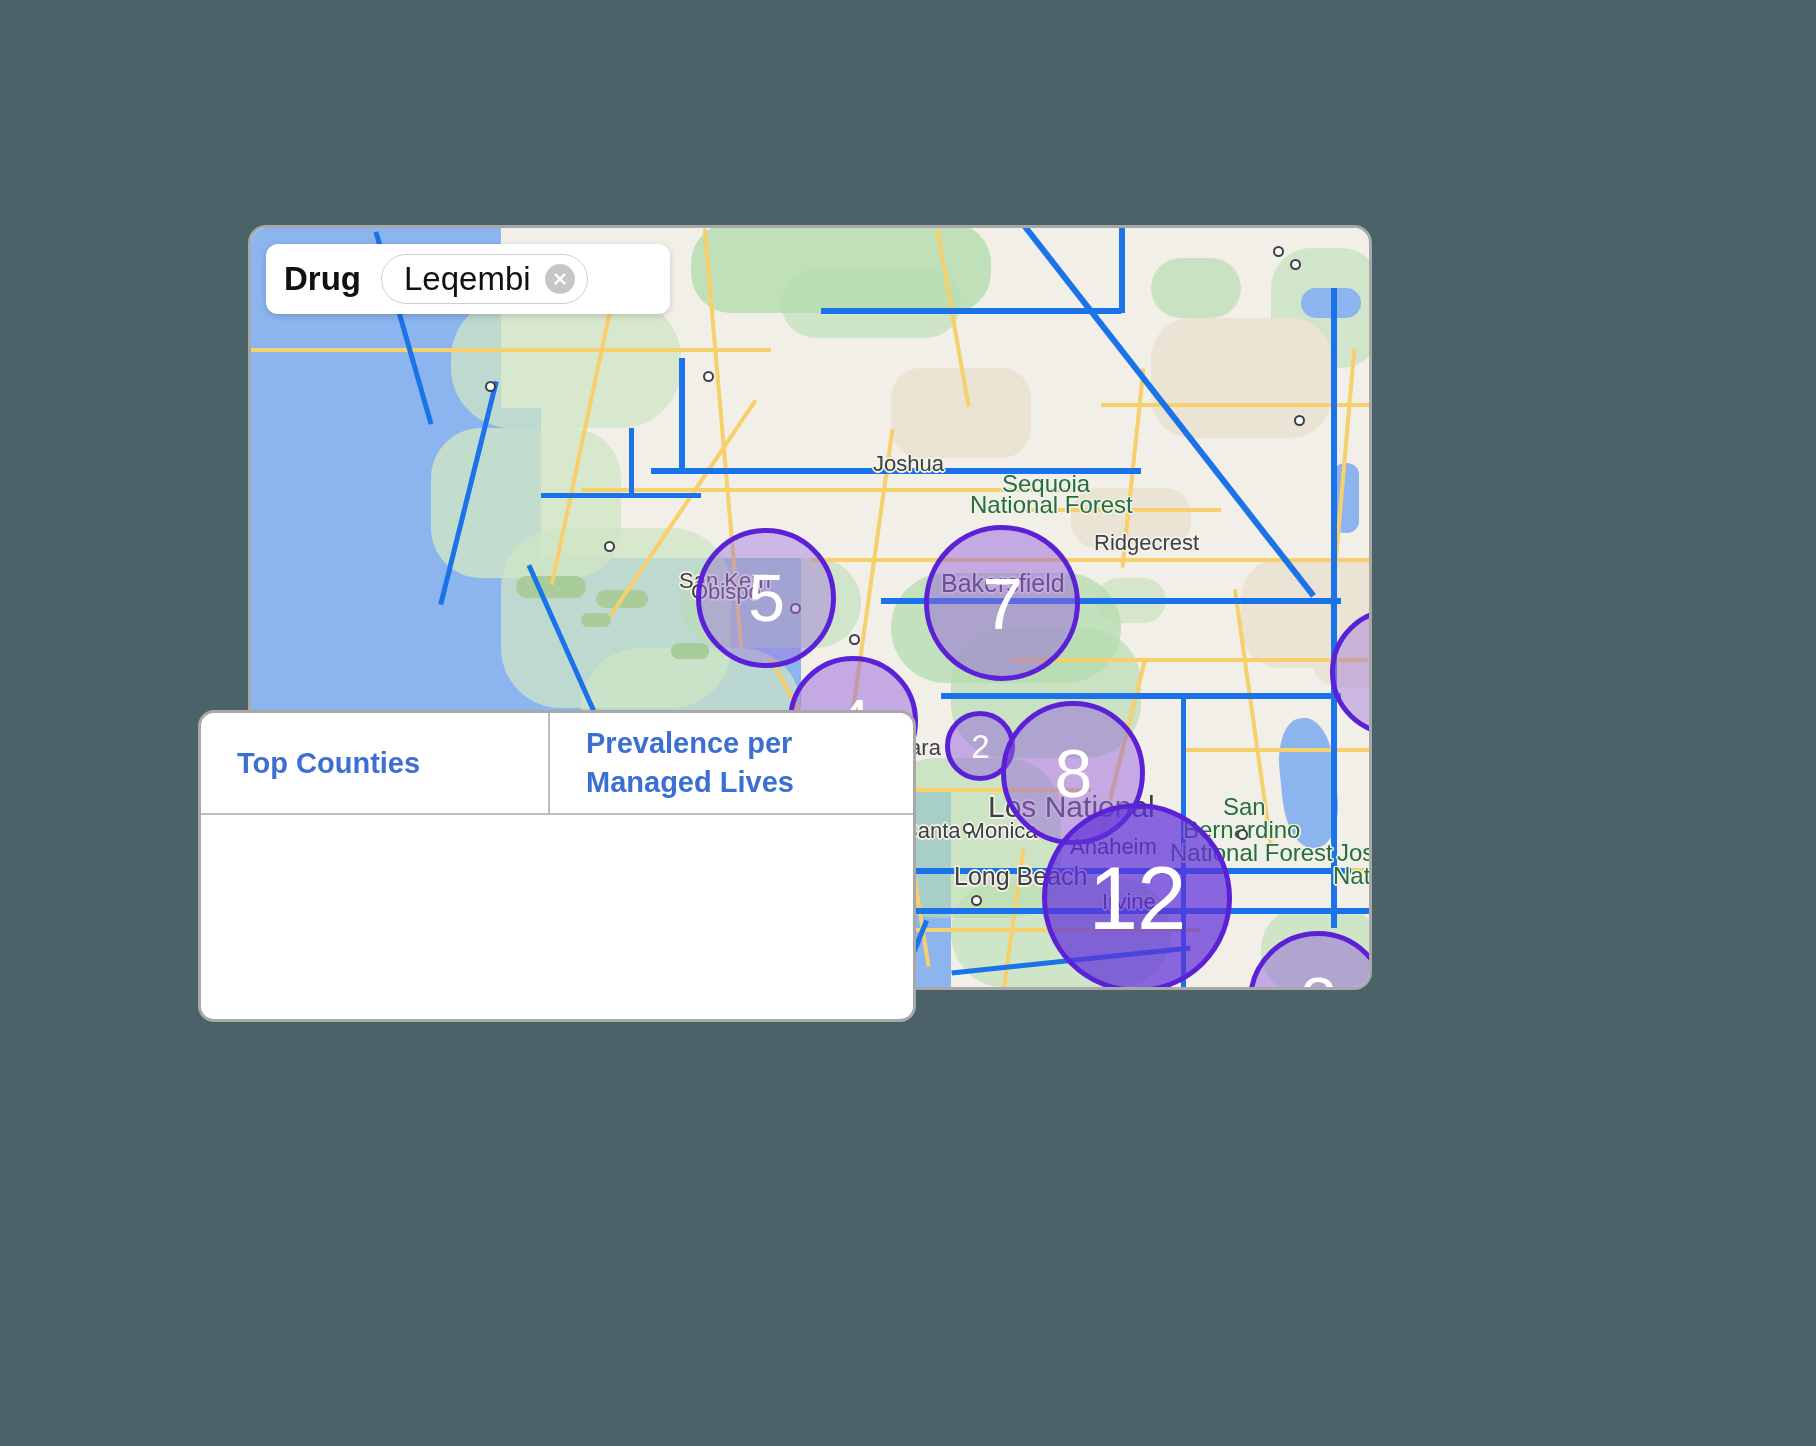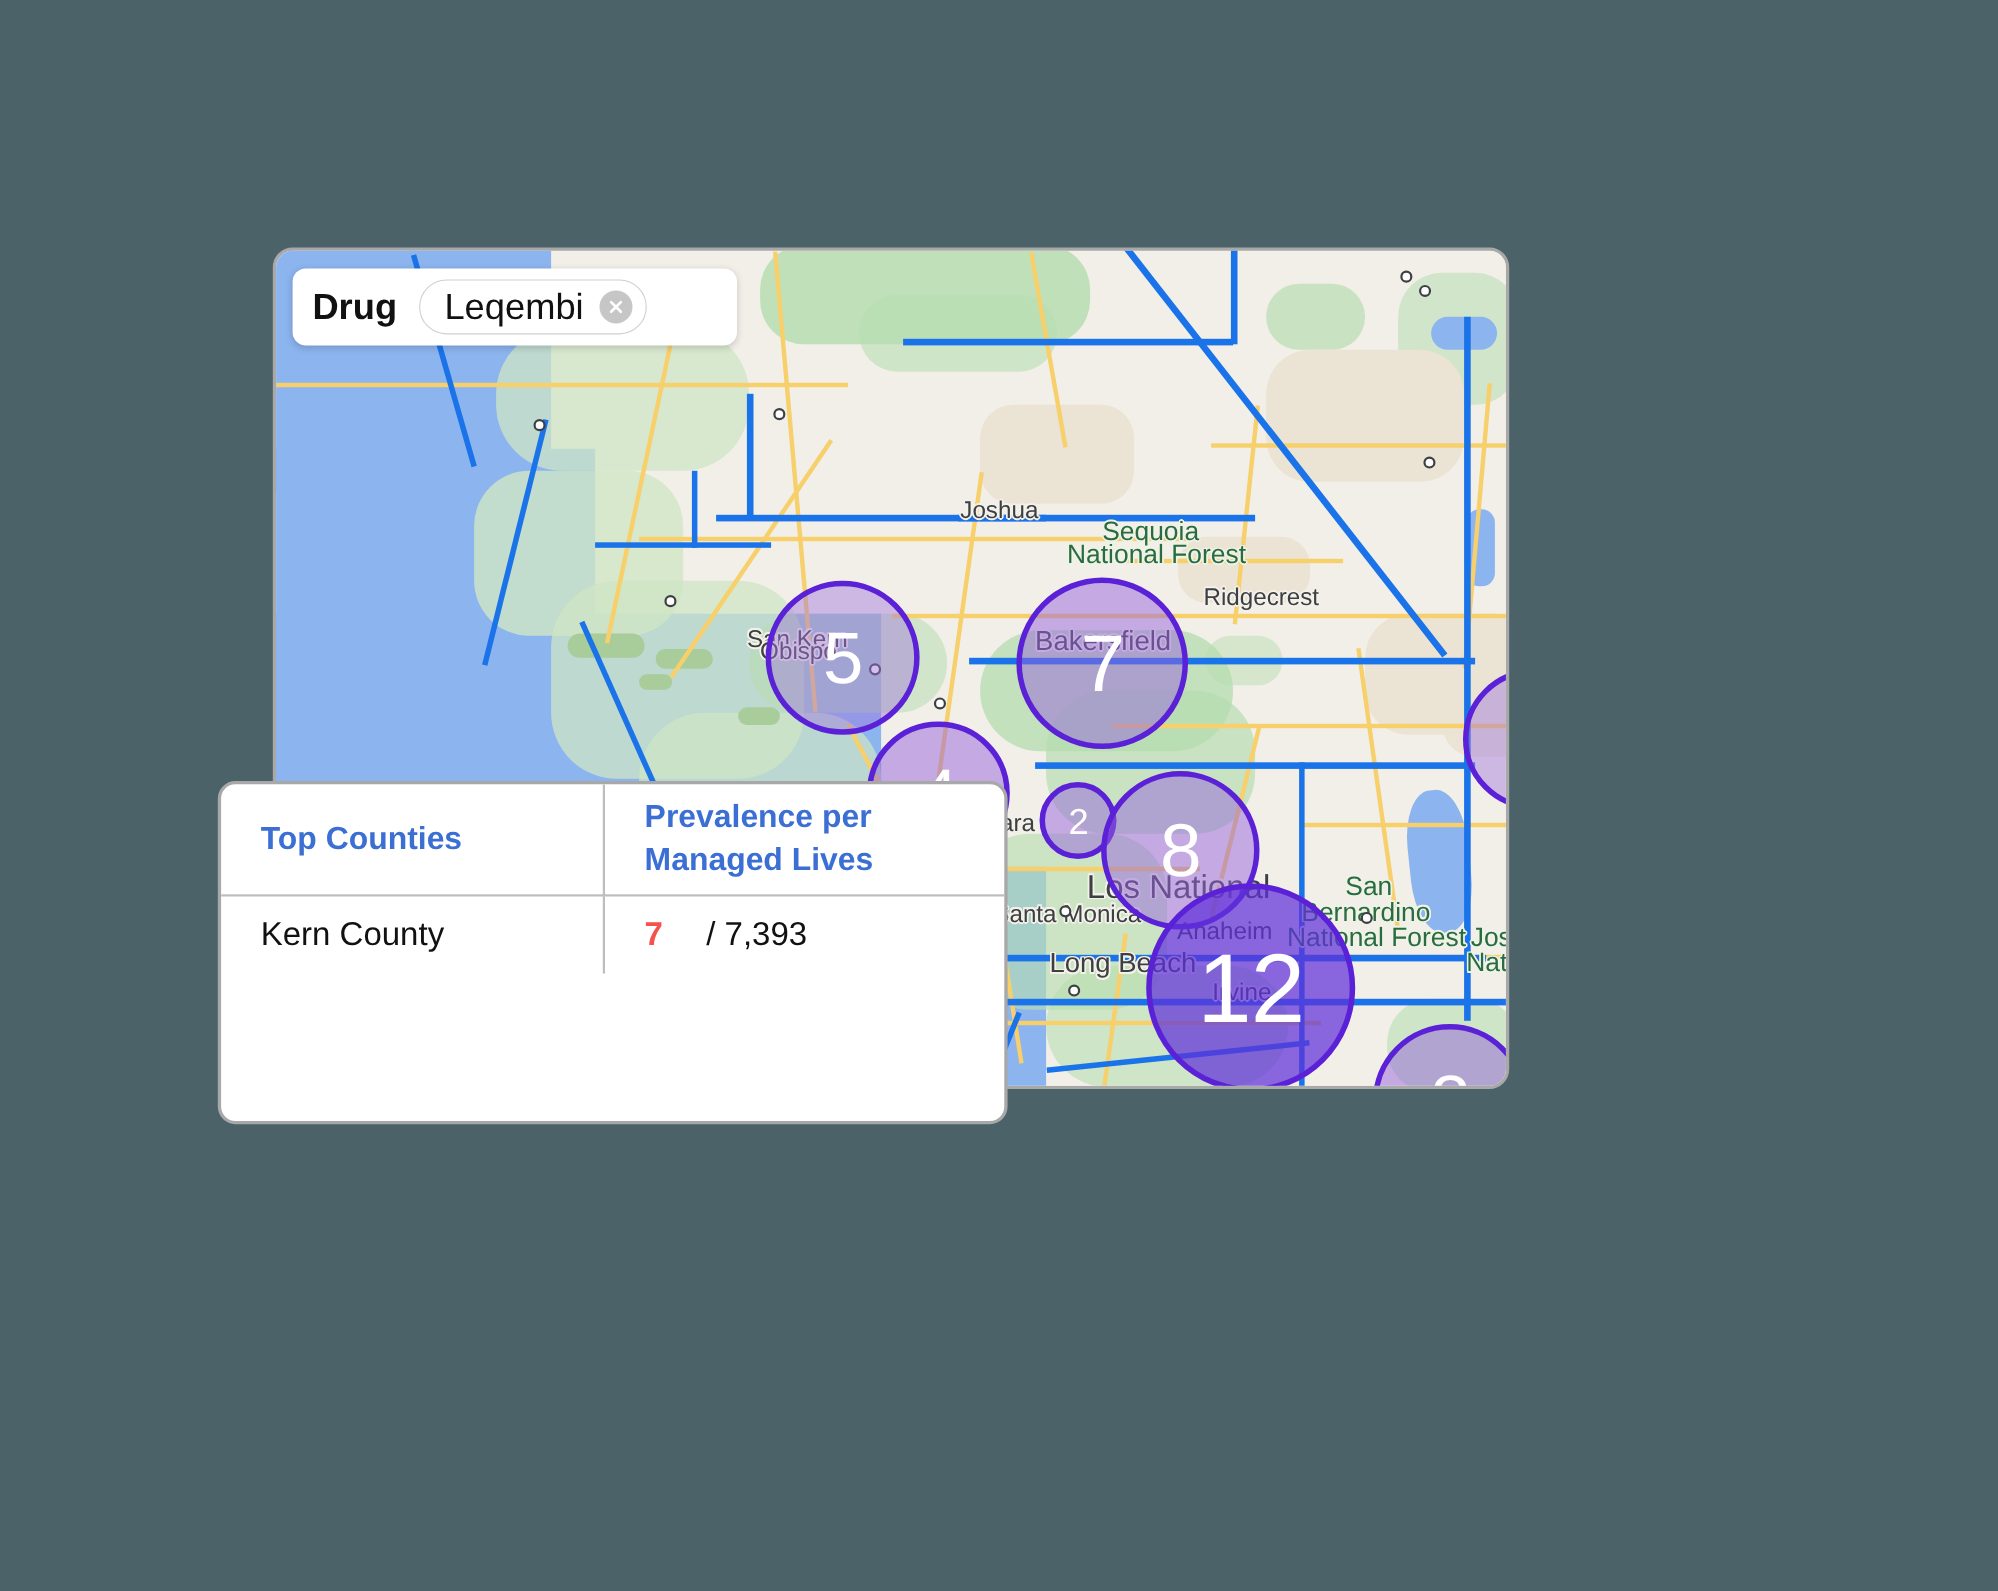--- a/index.html
+++ b/index.html
@@ -406,19 +406,15 @@
 
 <div id="counties-card">
   <table class="ctable">
     <thead>
       <tr>
         <th class="col-left">Top Counties</th>
         <th>Prevalence per Managed Lives</th>
       </tr>
     </thead>
     <tbody id="table-body">
-        <tr class="row">
-          <td class="col-left">Kern County</td>
-          <td><span class="val-red">7</span><span class="val-den">/ 7,393</span></td>
-        </tr>
       </tbody>
   </table>
 </div>
 
 </body></html>

